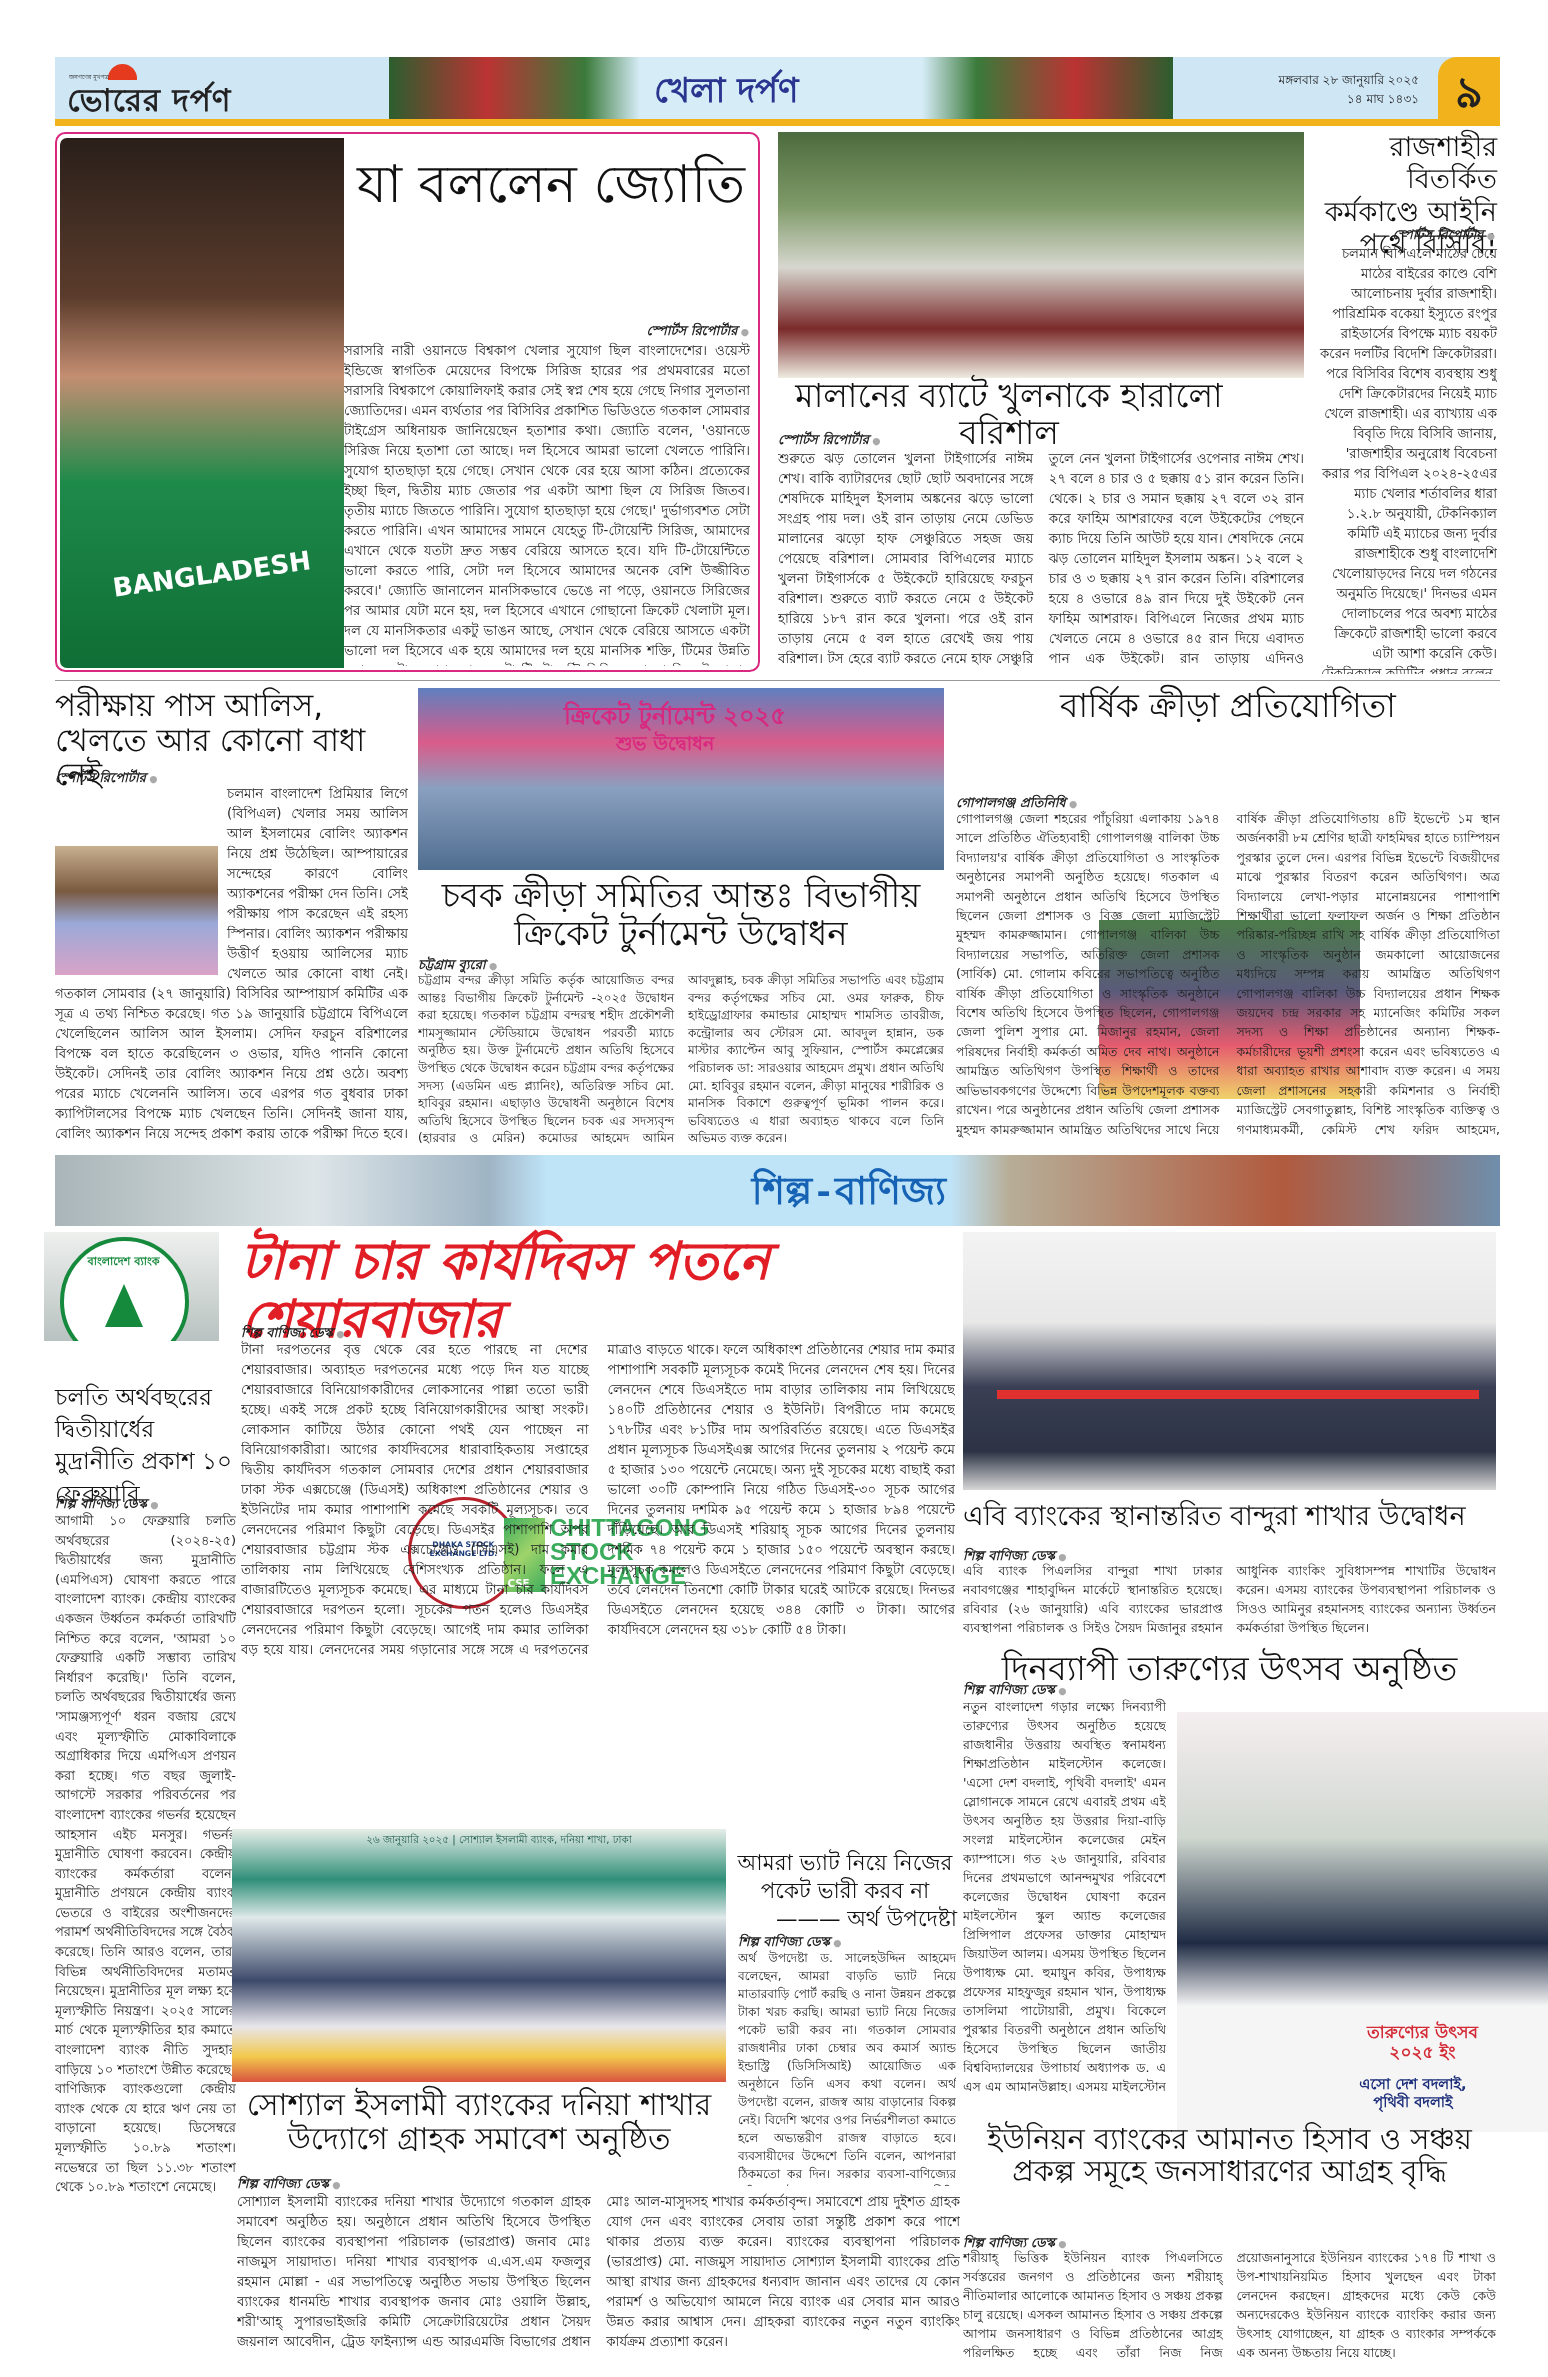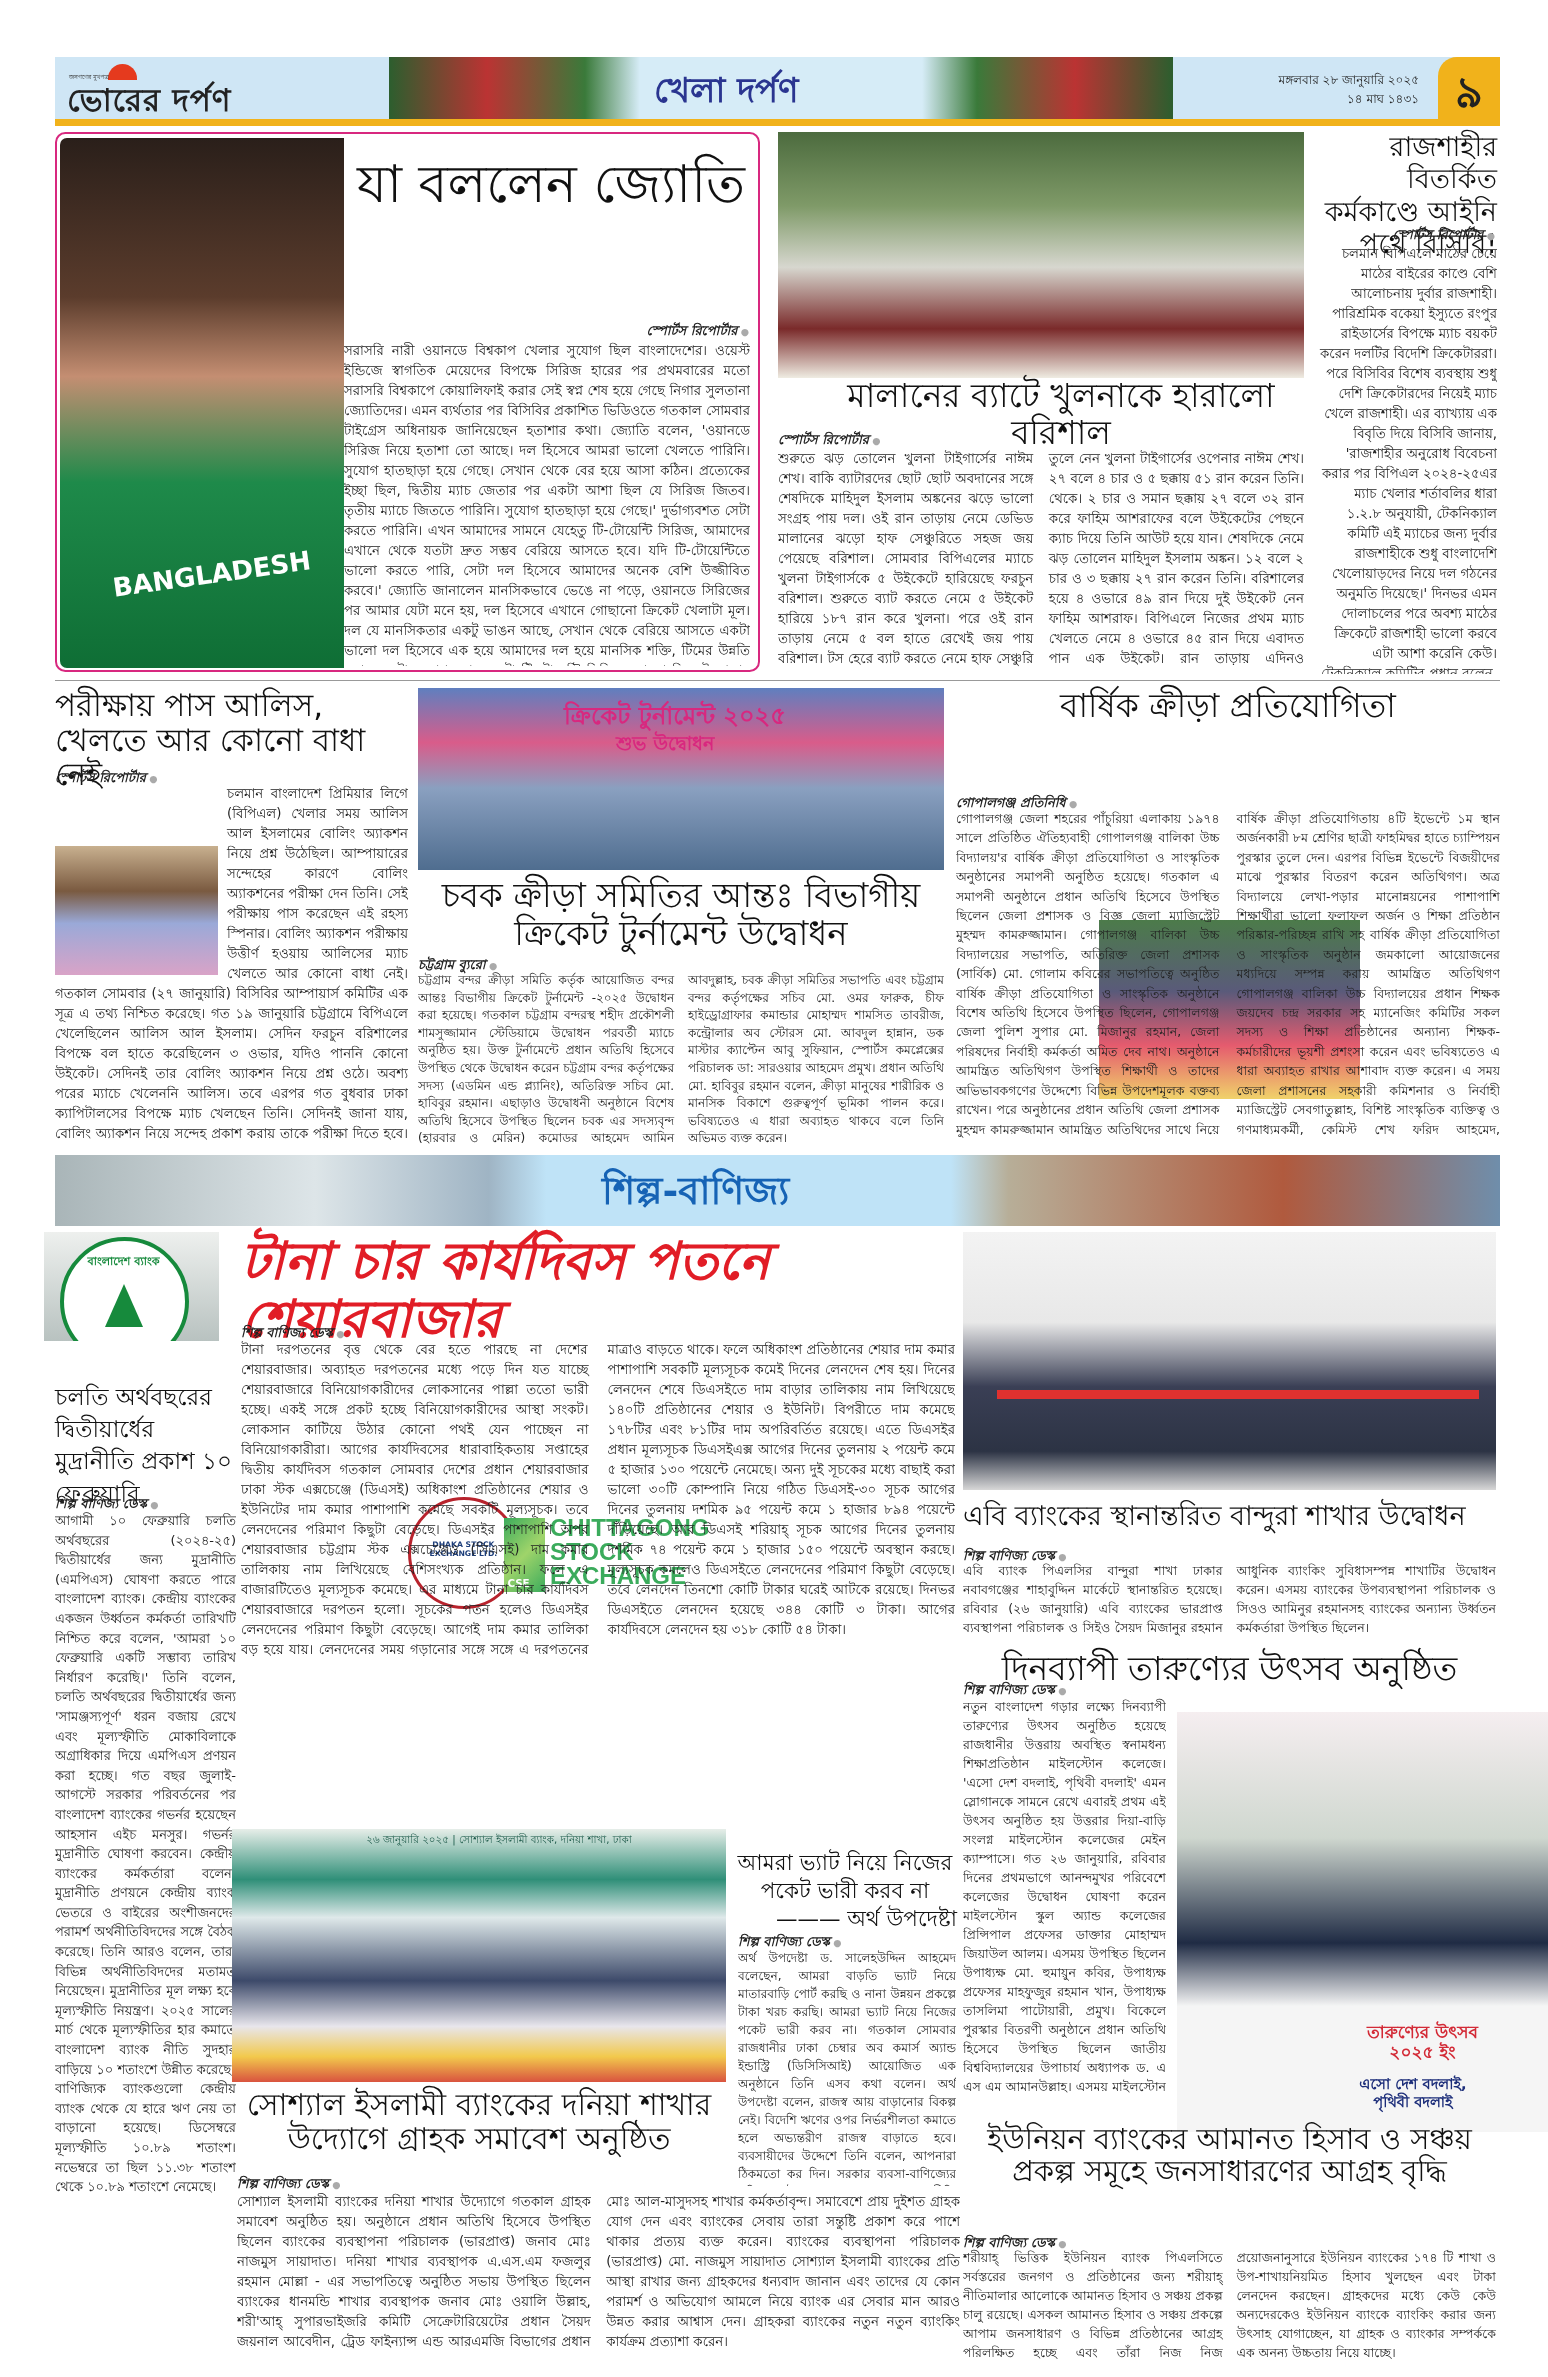--- a/index.html
+++ b/index.html
@@ -25,21 +25,21 @@
   .pageno { left: 1438px; top: 60px; width: 62px; text-align: center; font-size: 43px; font-weight: bold; color: #222; }
 
   
   .jyoti-box { left: 55px; top: 132px; width: 705px; height: 540px; border: 2.6px solid #d8287f; border-radius: 10.3px; }
   .jyoti-photo { left: 60px; top: 138px; width: 284px; height: 530px; background: linear-gradient(180deg,#2a1f1a 0%,#5b3c2c 30%,#c48e72 45%,#1e8a4a 65%,#0f6e35 100%); border-radius: 6.9px 0 0 6.9px; }
   .jyoti-jersey { left: 112px; top: 559px; font-size: 26px; font-weight: bold; color: #fff; transform: rotate(-8deg); }
 
   .photo-malan { left: 778px; top: 132px; width: 526px; height: 246px; background: linear-gradient(180deg,#4c6b3e 0%,#7f9a68 30%,#d7d7cf 55%,#7a2a2a 80%,#efece2 100%); }
 
   .section-bar { left: 55px; top: 1155px; width: 1445px; height: 71px; background: linear-gradient(90deg,#a9b5b8 0%,#dde5e8 18%,#9fb4c4 30%,#bfe3f7 34%,#bfe3f7 62%,#b7ae98 66%,#b05a3e 85%,#6f8eab 100%); }
-  .section-title { left: 602px; top: 1161px; width: 344px; text-align: left; font-size: 38px; font-weight: bold; color: #1663b5; }
+  .section-title { left: 602px; top: 1161px; width: 344px; text-align: right; font-size: 38px; font-weight: bold; color: #1663b5; font-family: Liberation Mono, monospace; }
 
   .rule { background: #999; }
 </style>
 </head>
 <body>
 
 <div class="abs masthead"></div>
 <div class="abs logo-sun"></div>
 <div class="abs logo-small">জনগণের মুখপত্র</div>
 <div class="abs logo">ভোরের দর্পণ</div>
@@ -56,21 +56,21 @@
 <div class="abs jyoti-box"></div>
 <div class="abs jyoti-photo"></div>
 <div class="abs jyoti-jersey">BANGLADESH</div>
 <div class="abs headline" style="left:353px; top:155px; width:396px; font-size:52px;">
   <div>যা বললেন জ্যোতি</div>
 </div>
 <div class="abs byline" style="left:482px; top:321px; width:267px; text-align:right;">স্পোর্টস রিপোর্টার</div>
 <div class="abs body-text" style="left:344px; top:341px; width:406px; height:325px;">সরাসরি নারী ওয়ানডে বিশ্বকাপ খেলার সুযোগ ছিল বাংলাদেশের। ওয়েস্ট ইন্ডিজে স্বাগতিক মেয়েদের বিপক্ষে সিরিজ হারের পর প্রথমবারের মতো সরাসরি বিশ্বকাপে কোয়ালিফাই করার সেই স্বপ্ন শেষ হয়ে গেছে নিগার সুলতানা জ্যোতিদের। এমন ব্যর্থতার পর বিসিবির প্রকাশিত ভিডিওতে গতকাল সোমবার টাইগ্রেস অধিনায়ক জানিয়েছেন হতাশার কথা। জ্যোতি বলেন, 'ওয়ানডে সিরিজ নিয়ে হতাশা তো আছে। দল হিসেবে আমরা ভালো খেলতে পারিনি। সুযোগ হাতছাড়া হয়ে গেছে। সেখান থেকে বের হয়ে আসা কঠিন। প্রত্যেকের ইচ্ছা ছিল, দ্বিতীয় ম্যাচ জেতার পর একটা আশা ছিল যে সিরিজ জিতব। তৃতীয় ম্যাচে জিততে পারিনি। সুযোগ হাতছাড়া হয়ে গেছে।' দুর্ভাগ্যবশত সেটা করতে পারিনি। এখন আমাদের সামনে যেহেতু টি-টোয়েন্টি সিরিজ, আমাদের এখানে থেকে যতটা দ্রুত সম্ভব বেরিয়ে আসতে হবে। যদি টি-টোয়েন্টিতে ভালো করতে পারি, সেটা দল হিসেবে আমাদের অনেক বেশি উজ্জীবিত করবে।' জ্যোতি জানালেন মানসিকভাবে ভেঙে না পড়ে, ওয়ানডে সিরিজের পর আমার যেটা মনে হয়, দল হিসেবে এখানে গোছানো ক্রিকেট খেলাটা মূল। দল যে মানসিকতার একটু ভাঙন আছে, সেখান থেকে বেরিয়ে আসতে একটা ভালো দল হিসেবে এক হয়ে আমাদের দল হয়ে মানসিক শক্তি, টিমের উন্নতি করার একটা সুযোগ এখন। যেটা টি-টোয়েন্টি সিরিজে ভালো ক্রিকেট খেলার মাধ্যমে হবে।'</div>
 
 <div class="abs photo-malan"></div>
-<div class="abs headline" style="left:798px; top:378px; width:526px; font-size:33px; text-align:center;">মালানের ব্যাটে খুলনাকে হারালো বরিশাল</div>
+<div class="abs headline" style="left:746px; top:378px; width:526px; font-size:33px; text-align:center;">মালানের ব্যাটে খুলনাকে হারালো বরিশাল</div>
 <div class="abs byline" style="left:778px; top:430px; width:258px;">স্পোর্টস রিপোর্টার</div>
 <div class="abs body-text cols2" style="left:778px; top:449px; width:526px; height:225px; column-gap:15.5px;">শুরুতে ঝড় তোলেন খুলনা টাইগার্সের নাঈম শেখ। বাকি ব্যাটারদের ছোট ছোট অবদানের সঙ্গে শেষদিকে মাহিদুল ইসলাম অঙ্কনের ঝড়ে ভালো সংগ্রহ পায় দল। ওই রান তাড়ায় নেমে ডেভিড মালানের ঝড়ো হাফ সেঞ্চুরিতে সহজ জয় পেয়েছে বরিশাল। সোমবার বিপিএলের ম্যাচে খুলনা টাইগার্সকে ৫ উইকেটে হারিয়েছে ফরচুন বরিশাল। শুরুতে ব্যাট করতে নেমে ৫ উইকেট হারিয়ে ১৮৭ রান করে খুলনা। পরে ওই রান তাড়ায় নেমে ৫ বল হাতে রেখেই জয় পায় বরিশাল। টস হেরে ব্যাট করতে নেমে হাফ সেঞ্চুরি তুলে নেন খুলনা টাইগার্সের ওপেনার নাঈম শেখ। ২৭ বলে ৪ চার ও ৫ ছক্কায় ৫১ রান করেন তিনি। থেকে। ২ চার ও সমান ছক্কায় ২৭ বলে ৩২ রান করে ফাহিম আশরাফের বলে উইকেটের পেছনে ক্যাচ দিয়ে তিনি আউট হয়ে যান। শেষদিকে নেমে ঝড় তোলেন মাহিদুল ইসলাম অঙ্কন। ১২ বলে ২ চার ও ৩ ছক্কায় ২৭ রান করেন তিনি। বরিশালের হয়ে ৪ ওভারে ৪৯ রান দিয়ে দুই উইকেট নেন ফাহিম আশরাফ। বিপিএলে নিজের প্রথম ম্যাচ খেলতে নেমে ৪ ওভারে ৪৫ রান দিয়ে এবাদত পান এক উইকেট। রান তাড়ায় এদিনও ওপেনিংয়ে নেমে ব্যর্থ হন বরিশালের তাওহীদ হৃদয়। ৭ বলে ১১ রান আসে তার ব্যাট থেকে। ২৫ বলে ২৭ রান করে সালমান এরশাদের বলে ক্যাচ দিয়ে আউট হন তামিম ইকবাল। তিনে নেমে রীতিমতো ঝড় তোলেন ডেভিড মালান। ৩৫ বলে ৬ চার ও ৩ ছক্কায় ৬৩ রান করে আউট হন মালান। দলের জয় নিশ্চিত করে মাঠ ছাড়েন ফাহিম আশরাফ।</div>
 
 <div class="abs headline" style="left:1316px; top:131px; width:181px; font-size:27px; text-align:right; line-height:1.2;">রাজশাহীর বিতর্কিত কর্মকাণ্ডে আইনি পথে বিসিবি!</div>
 <div class="abs byline" style="left:1316px; top:225px; width:179px; text-align:right;">স্পোর্টস রিপোর্টার</div>
 <div class="abs body-text" style="left:1316px; top:244px; width:181px; height:430px; text-align:right;">চলমান বিপিএলে মাঠের চেয়ে মাঠের বাইরের কাণ্ডে বেশি আলোচনায় দুর্বার রাজশাহী। পারিশ্রমিক বকেয়া ইস্যুতে রংপুর রাইডার্সের বিপক্ষে ম্যাচ বয়কট করেন দলটির বিদেশি ক্রিকেটাররা। পরে বিসিবির বিশেষ ব্যবস্থায় শুধু দেশি ক্রিকেটারদের নিয়েই ম্যাচ খেলে রাজশাহী। এর ব্যাখ্যায় এক বিবৃতি দিয়ে বিসিবি জানায়, 'রাজশাহীর অনুরোধ বিবেচনা করার পর বিপিএল ২০২৪-২৫এর ম্যাচ খেলার শর্তাবলির ধারা ১.২.৮ অনুযায়ী, টেকনিক্যাল কমিটি এই ম্যাচের জন্য দুর্বার রাজশাহীকে শুধু বাংলাদেশি খেলোয়াড়দের নিয়ে দল গঠনের অনুমতি দিয়েছে।' দিনভর এমন দোলাচলের পরে অবশ্য মাঠের ক্রিকেটে রাজশাহী ভালো করবে এটা আশা করেনি কেউ। টেকনিক্যাল কমিটির প্রধান বলেন, শৃঙ্খলাজনিত ও আইনগত বিষয়গুলো খতিয়ে দেখা হবে। বিসিবি রাজশাহীর কর্মকাণ্ডের বিষয়ে আইনি পদক্ষেপ নিতে যাচ্ছে বলে জানিয়েছেন সংশ্লিষ্টরা।</div>
 
 <div class="abs rule" style="left:55px; top:680px; width:1445px; height:0.9px;"></div>
 
 <div class="abs headline" style="left:55px; top:688px; width:353px; font-size:31px; text-align:left;">পরীক্ষায় পাস আলিস, খেলতে আর কোনো বাধা নেই</div>

